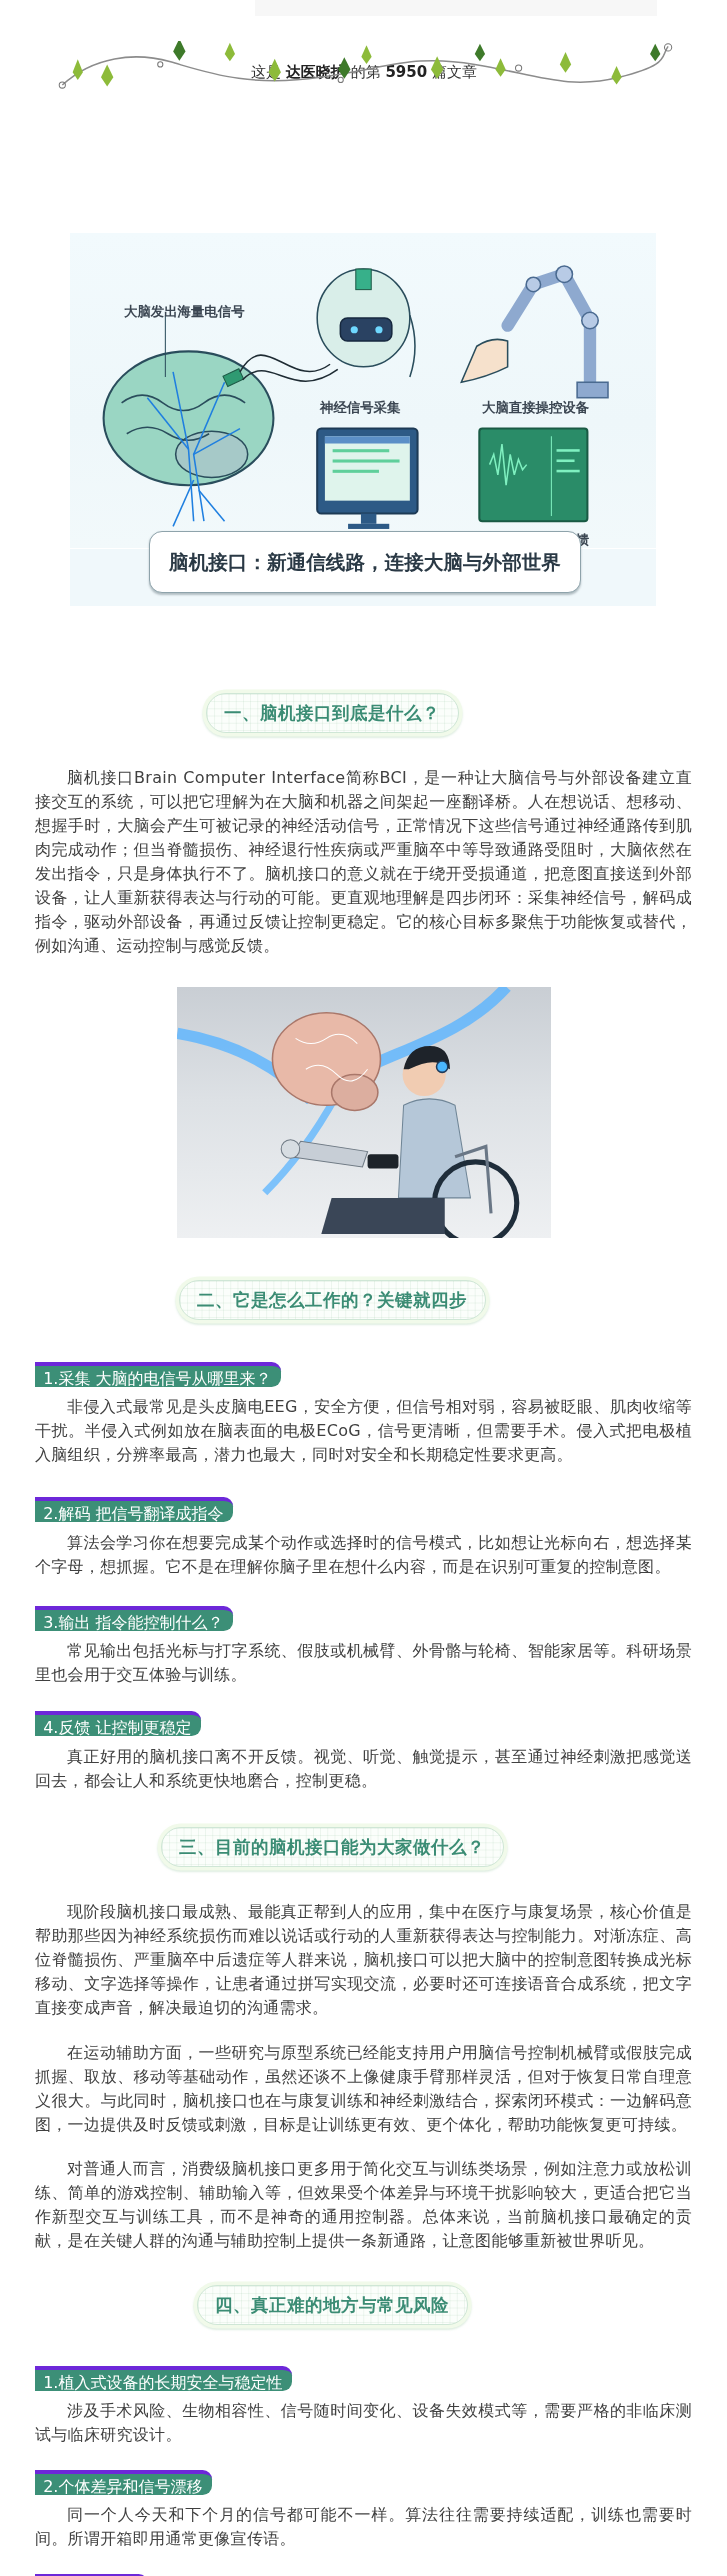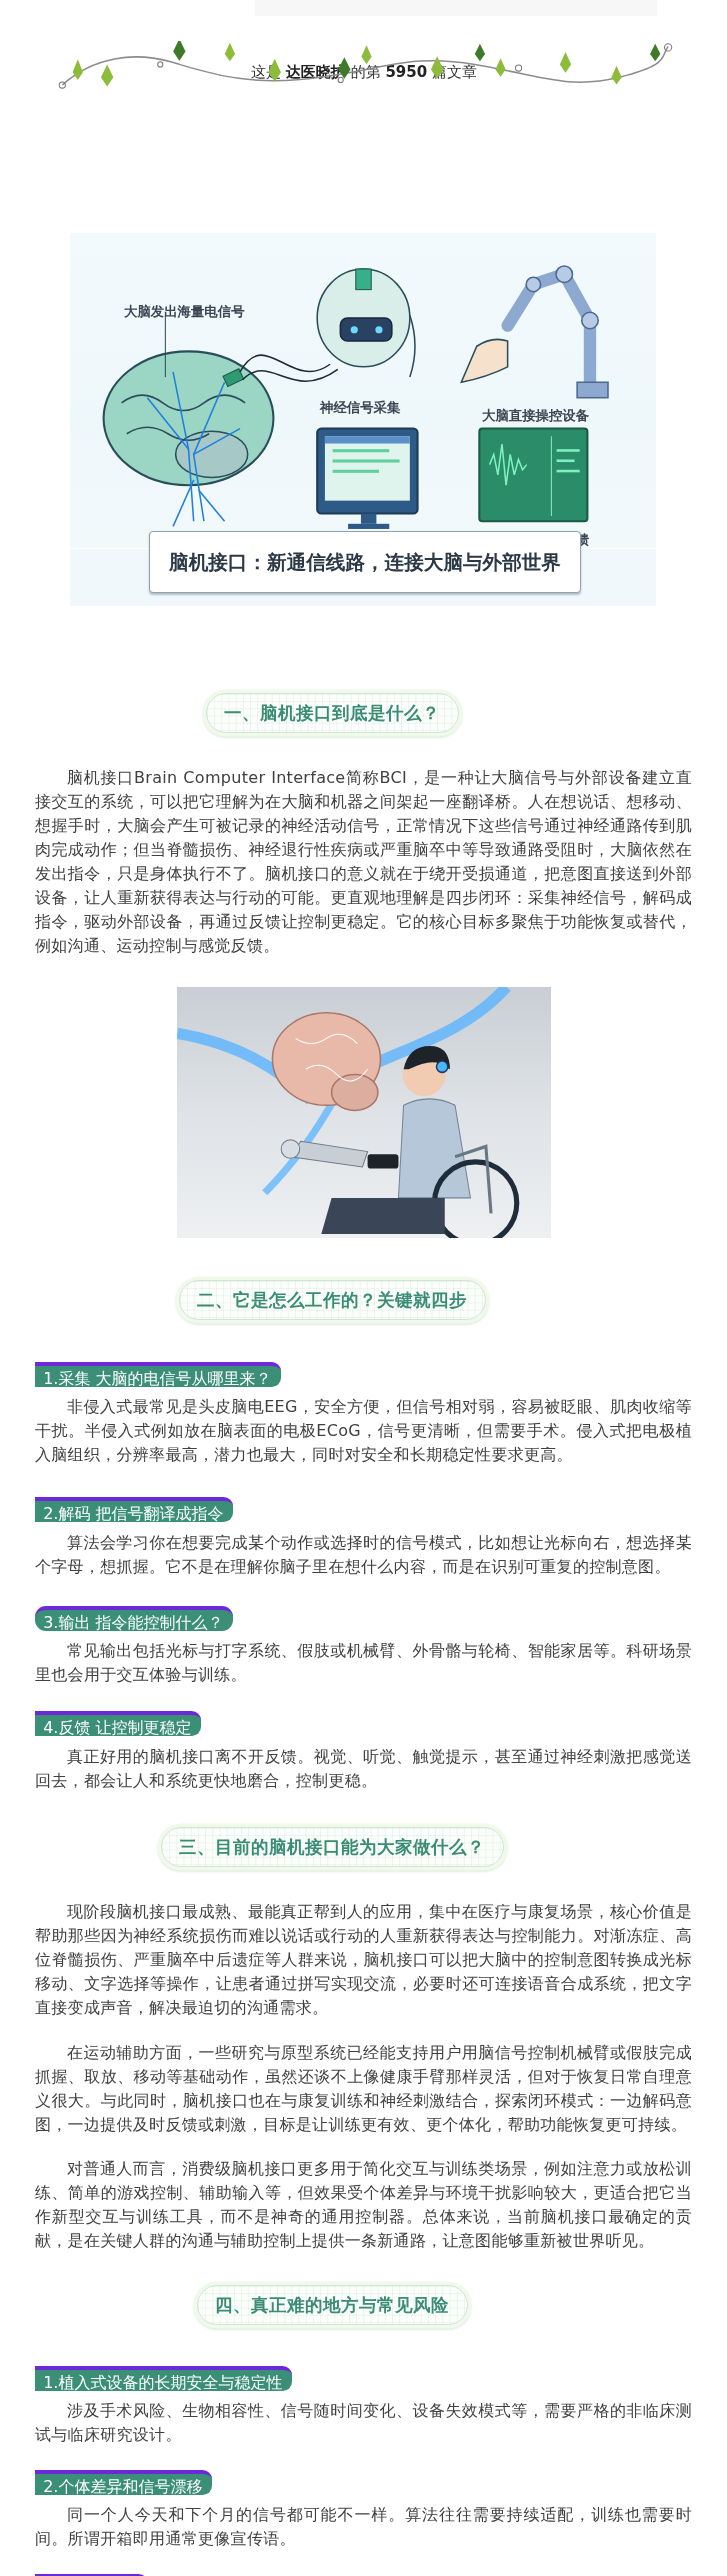--- a/index.html
+++ b/index.html
@@ -32,21 +32,21 @@
     position: absolute; left: 70px; top: 233px; width: 586px; height: 315px;
     background: linear-gradient(180deg, #f2fafd 0%, #eef7fa 60%, #f2f9fb 100%);
     overflow: hidden;
   }
   .fig-label {
     position: absolute; font-size: 13.4px; color: #3b4652; font-weight: bold;
     white-space: nowrap;
   }
   .banner-box {
     position: absolute; left: 149px; top: 531px; width: 432px; height: 62px;
-    border: 1px solid #8ea3ab; border-radius: 4px; background: #ffffff;
+    border: 1px solid #8ea3ab; border-radius: 13px; background: #ffffff;
     box-shadow: 0 1.5px 2.1px rgba(60,80,90,0.35);
     display: flex; align-items: center; justify-content: center;
     font-size: 19.6px; font-weight: bold; color: #2a3945;
   }
   .fig1-bottom {
     position: absolute; left: 70px; top: 549px; width: 586px; height: 57px;
     background: #f0f8fb;
   }
   .section-pill {
     position: absolute; left: 0; width: 664px; display: flex; justify-content: center;
@@ -165,21 +165,21 @@
 
       <rect x="795" y="380" width="210" height="180" rx="6" fill="#2a8c68" stroke="#1a5a44" stroke-width="4"></rect>
       <path d="M815 450 l8 -20 l8 40 l8 -60 l8 80 l8 -60 l8 40 l8 -30 l8 20 l8 -10" fill="none" stroke="#7ff0c0" stroke-width="3"></path>
       <line x1="935" y1="395" x2="935" y2="550" stroke="#7ff0c0" stroke-width="2"></line>
       <rect x="945" y="420" width="45" height="5" fill="#7ff0c0"></rect>
       <rect x="945" y="440" width="35" height="5" fill="#7ff0c0"></rect>
       <rect x="945" y="460" width="45" height="5" fill="#7ff0c0"></rect>
     </svg>
     <span class="fig-label" style="left:54px;top:70px;text-align:center;">大脑发出海量电信号</span>
     <span class="fig-label" style="left:250px;top:166px;">神经信号采集</span>
-    <span class="fig-label" style="left:412px;top:166px;margin-top:8px;">大脑直接操控设备</span>
+    <span class="fig-label" style="left:412px;top:166px;">大脑直接操控设备</span>
     <span class="fig-label" style="left:241px;top:298px;">翻译为机器指令</span>
     <span class="fig-label" style="left:412px;top:298px;">外部信息可控反馈</span>
   </div>
   <div class="fig1-bottom"></div>
   <div class="banner-box">脑机接口：新通信线路，连接大脑与外部世界</div>
 
   <div class="section-pill" style="top:693px;">
     <div class="pill">一、脑机接口到底是什么？</div>
   </div>
   <p class="para" style="top:766px;">脑机接口Brain Computer Interface简称BCI，是一种让大脑信号与外部设备建立直接交互的系统，可以把它理解为在大脑和机器之间架起一座翻译桥。人在想说话、想移动、想握手时，大脑会产生可被记录的神经活动信号，正常情况下这些信号通过神经通路传到肌肉完成动作；但当脊髓损伤、神经退行性疾病或严重脑卒中等导致通路受阻时，大脑依然在发出指令，只是身体执行不了。脑机接口的意义就在于绕开受损通道，把意图直接送到外部设备，让人重新获得表达与行动的可能。更直观地理解是四步闭环：采集神经信号，解码成指令，驱动外部设备，再通过反馈让控制更稳定。它的核心目标多聚焦于功能恢复或替代，例如沟通、运动控制与感觉反馈。</p>
@@ -206,21 +206,21 @@
     </svg>
   </div>
 
   <div class="section-pill" style="top:1280px;">
     <div class="pill">二、它是怎么工作的？关键就四步</div>
   </div>
   <div class="tag" style="top:1362px;">1.采集 大脑的电信号从哪里来？</div>
   <p class="para" style="top:1395px;">非侵入式最常见是头皮脑电EEG，安全方便，但信号相对弱，容易被眨眼、肌肉收缩等干扰。半侵入式例如放在脑表面的电极ECoG，信号更清晰，但需要手术。侵入式把电极植入脑组织，分辨率最高，潜力也最大，同时对安全和长期稳定性要求更高。</p>
   <div class="tag" style="top:1497px;">2.解码 把信号翻译成指令</div>
   <p class="para" style="top:1531px;">算法会学习你在想要完成某个动作或选择时的信号模式，比如想让光标向右，想选择某个字母，想抓握。它不是在理解你脑子里在想什么内容，而是在识别可重复的控制意图。</p>
-  <div class="tag" style="top:1606px;border-radius:11px;">3.输出 指令能控制什么？</div>
+  <div class="tag" style="top:1606px;">3.输出 指令能控制什么？</div>
   <p class="para" style="top:1639px;">常见输出包括光标与打字系统、假肢或机械臂、外骨骼与轮椅、智能家居等。科研场景里也会用于交互体验与训练。</p>
   <div class="tag" style="top:1711px;">4.反馈 让控制更稳定</div>
   <p class="para" style="top:1745px;">真正好用的脑机接口离不开反馈。视觉、听觉、触觉提示，甚至通过神经刺激把感觉送回去，都会让人和系统更快地磨合，控制更稳。</p>
 
   <div class="section-pill" style="top:1827px;">
     <div class="pill">三、目前的脑机接口能为大家做什么？</div>
   </div>
   <p class="para" style="top:1900px;">现阶段脑机接口最成熟、最能真正帮到人的应用，集中在医疗与康复场景，核心价值是帮助那些因为神经系统损伤而难以说话或行动的人重新获得表达与控制能力。对渐冻症、高位脊髓损伤、严重脑卒中后遗症等人群来说，脑机接口可以把大脑中的控制意图转换成光标移动、文字选择等操作，让患者通过拼写实现交流，必要时还可连接语音合成系统，把文字直接变成声音，解决最迫切的沟通需求。</p>
   <p class="para" style="top:2041px;">在运动辅助方面，一些研究与原型系统已经能支持用户用脑信号控制机械臂或假肢完成抓握、取放、移动等基础动作，虽然还谈不上像健康手臂那样灵活，但对于恢复日常自理意义很大。与此同时，脑机接口也在与康复训练和神经刺激结合，探索闭环模式：一边解码意图，一边提供及时反馈或刺激，目标是让训练更有效、更个体化，帮助功能恢复更可持续。</p>
   <p class="para" style="top:2157px;">对普通人而言，消费级脑机接口更多用于简化交互与训练类场景，例如注意力或放松训练、简单的游戏控制、辅助输入等，但效果受个体差异与环境干扰影响较大，更适合把它当作新型交互与训练工具，而不是神奇的通用控制器。总体来说，当前脑机接口最确定的贡献，是在关键人群的沟通与辅助控制上提供一条新通路，让意图能够重新被世界听见。</p>

